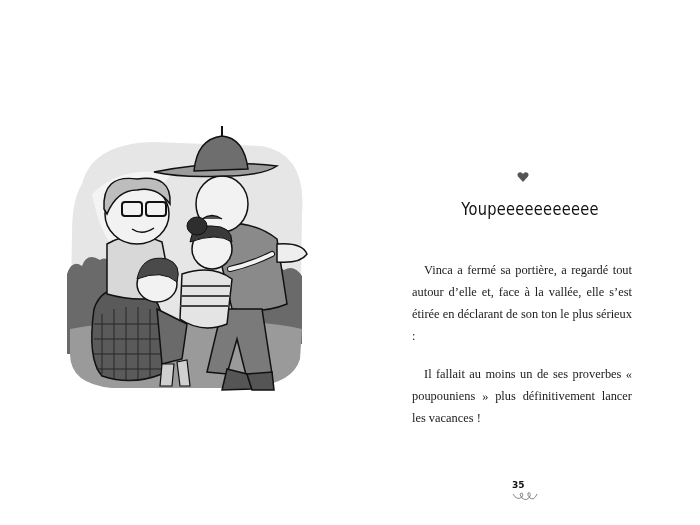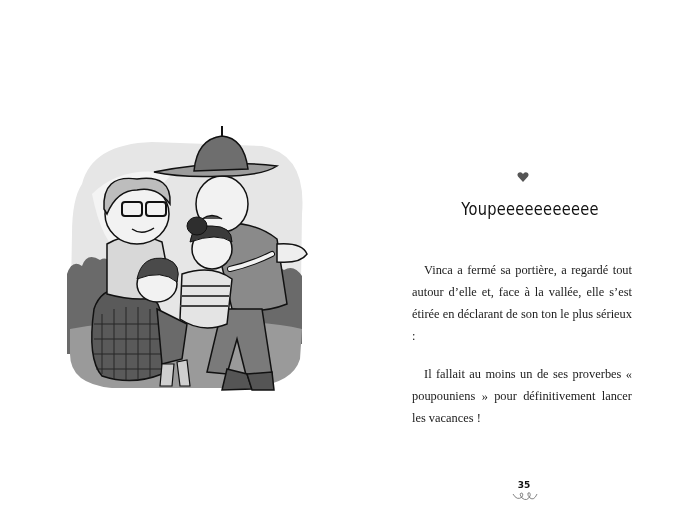--- a/index.html
+++ b/index.html
@@ -19,21 +19,21 @@
     position: absolute; left: 400px; top: 188px; width: 260px; text-align: center;
     font-family: "DejaVu Sans", sans-serif; font-size: 17px; letter-spacing: 0.3px;
     color: #111; font-weight: normal; transform: scaleX(0.86);
   }
   .body-text {
     position: absolute; left: 396px; top: 243px; width: 252px;
     font-family: "Liberation Serif", serif; font-size: 12.4px; line-height: 22px; color: #1a1a1a;
   }
   .body-text p { margin: 16px; text-align: justify; text-indent: 12px; }
   .page-number {
-    position: absolute; left: 512px; top: 480px; width: 24px; text-align: center;
+    position: absolute; left: 512px; top: 480px; width: 24px; 
     font-family: "DejaVu Sans", sans-serif; font-size: 9px; font-weight: bold; color: #111;
   }
   .swirl { position: absolute; left: 511px; top: 490px; width: 28px; height: 12px; }
 </style>
 </head>
 <body>
 
 <div class="spread">
 
   <div class="page-left">
@@ -104,21 +104,21 @@
   <div class="page-right"></div>
 
   <svg class="heart" viewBox="0 0 14 14" xmlns="http://www.w3.org/2000/svg">
     <path d="M7 12 L2 6.5 Q0.5 4 3 2.5 Q5.5 1.5 7 4 Q8.5 1.5 11 2.5 Q13.5 4 12 6.5 Z" fill="#555555"></path>
   </svg>
 
   <h1 class="chapter-title">Youpeeeeeeeeeee</h1>
 
   <div class="body-text">
     <p>Vinca a fermé sa portière, a regardé tout autour d’elle et, face à la vallée, elle s’est étirée en déclarant de son ton le plus sérieux :</p>
-    <p>Il fallait au moins un de ses proverbes « poupouniens » pour définitivement lancer les vacances !</p>
+    <p>Il fallait au moins un de ses proverbes « poupouniens » plus définitivement lancer les vacances !</p>
   </div>
 
   <div class="page-number">35</div>
   <svg class="swirl" viewBox="0 0 28 12" xmlns="http://www.w3.org/2000/svg">
     <path d="M2 4 Q6 11 11 7 Q13 3 10 3 Q8 4 11 8 Q16 12 19 6 Q20 2 17 3 Q16 5 19 8 Q23 11 26 4" fill="none" stroke="#777" stroke-width="0.9"></path>
   </svg>
 
 </div>
 
 </body></html>

